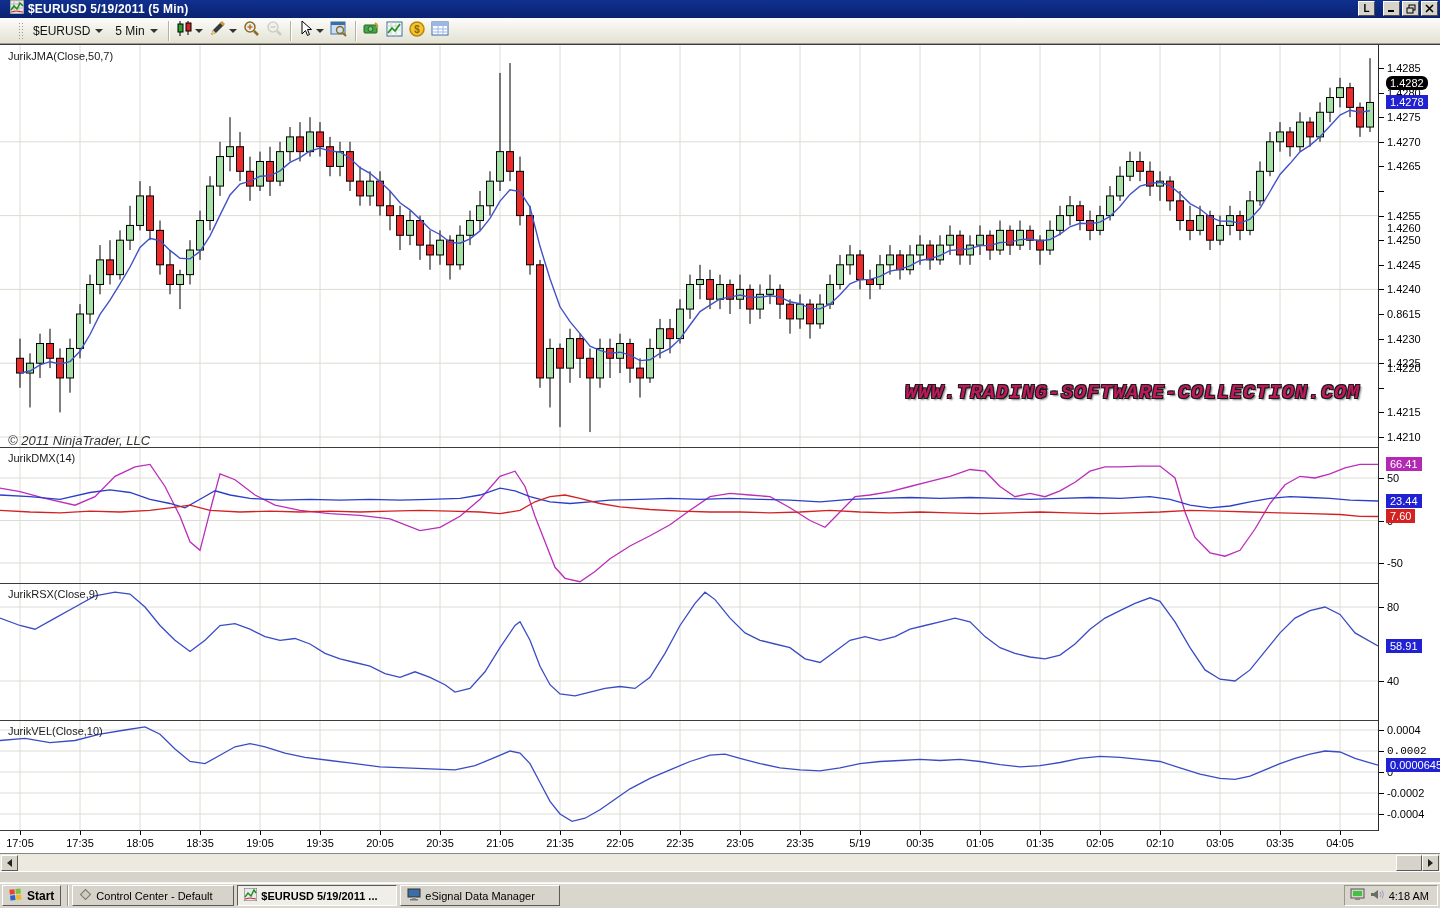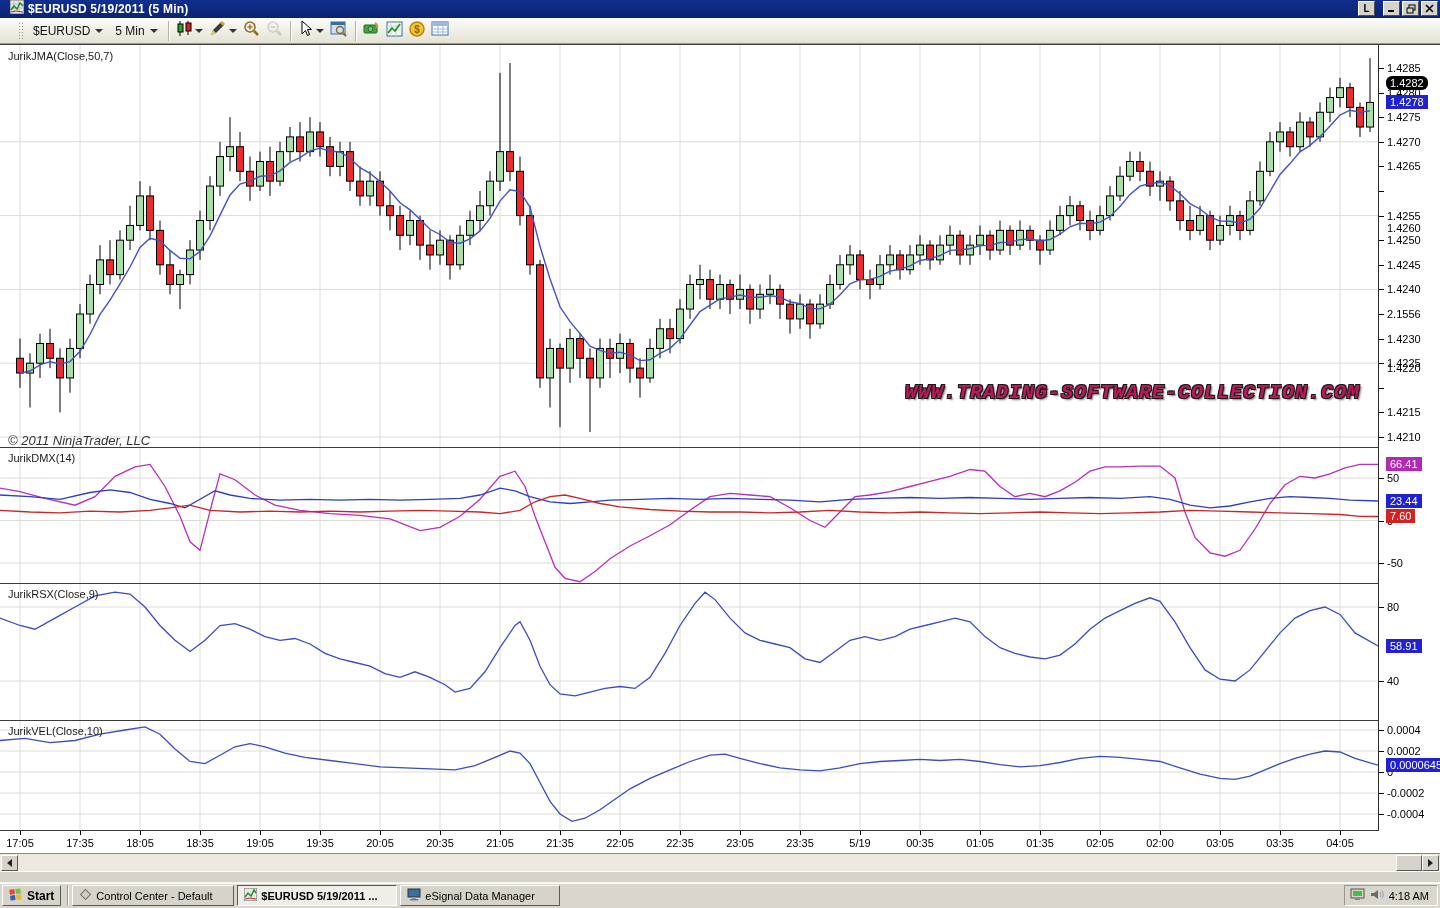--- a/index.html
+++ b/index.html
@@ -618,21 +618,21 @@
       <div class="axlbl" style="top: 146px; margin-top: 37px;">1.4260</div>
       <div class="axtick" style="top: 170.6px;"></div>
       <div class="axlbl" style="top: 170.6px;">1.4255</div>
       <div class="axtick" style="top: 195.2px;"></div>
       <div class="axlbl" style="top: 195.2px;">1.4250</div>
       <div class="axtick" style="top: 219.8px;"></div>
       <div class="axlbl" style="top: 219.8px;">1.4245</div>
       <div class="axtick" style="top: 244.4px;"></div>
       <div class="axlbl" style="top: 244.4px;">1.4240</div>
       <div class="axtick" style="top: 269px;"></div>
-      <div class="axlbl" style="top: 269px;">2.1556</div>
+      <div class="axlbl" style="top: 269px;">0.8615</div>
       <div class="axtick" style="top: 293.6px;"></div>
       <div class="axlbl" style="top: 293.6px;">1.4230</div>
       <div class="axtick" style="top: 318.2px;"></div>
       <div class="axlbl" style="top: 318.2px;">1.4225</div>
       <div class="axtick" style="top: 342.8px;"></div>
       <div class="axlbl" style="top: 323px;">1.4220</div>
       <div class="axtick" style="top: 367.4px;"></div>
       <div class="axlbl" style="top: 367.4px;">1.4215</div>
       <div class="axtick" style="top: 392px;"></div>
       <div class="axlbl" style="top: 392px;">1.4210</div>
@@ -648,21 +648,21 @@
       <div class="tag" style="top: 455.576px; background: rgb(33, 33, 212);"><span class="tag-arrow" style="border-right-color: rgb(33, 33, 212);"></span><span>23.44</span></div>
       <div class="tag" style="top: 471.479px; background: rgb(212, 33, 33);"><span class="tag-arrow" style="border-right-color: rgb(212, 33, 33);"></span><span>7.60</span></div>
       <div class="axtick" style="top: 562px;"></div>
       <div class="axlbl" style="top: 562px;">80</div>
       <div class="axtick" style="top: 636px;"></div>
       <div class="axlbl" style="top: 636px;">40</div>
       <div class="tag" style="top: 601.016px; background: rgb(33, 33, 212);"><span class="tag-arrow" style="border-right-color: rgb(33, 33, 212);"></span><span>58.91</span></div>
       <div class="axtick" style="top: 685px;"></div>
       <div class="axlbl" style="top: 685px;">0.0004</div>
       <div class="axtick" style="top: 706px;"></div>
-      <div class="axlbl" style="top: 706px;">0.0002</div>
+      <div class="axlbl" style="top: 706px; font-family: Liberation Mono, monospace;">0.0002</div>
       <div class="axtick" style="top: 727px;"></div>
       <div class="axlbl" style="top: 727px;">0</div>
       <div class="axtick" style="top: 748px;"></div>
       <div class="axlbl" style="top: 748px;">-0.0002</div>
       <div class="axtick" style="top: 769px;"></div>
       <div class="axlbl" style="top: 769px;">-0.0004</div>
       <div class="tag" style="top: 720.227px; background: rgb(33, 33, 212);"><span class="tag-arrow" style="border-right-color: rgb(33, 33, 212);"></span><span>0.0000645</span></div>
     </div>
 
   <div id="timeaxis">
@@ -698,21 +698,21 @@
       <div class="tlbl" style="left: 860px;">5/19</div>
       <div class="ttick" style="left: 920px;"></div>
       <div class="tlbl" style="left: 920px;">00:35</div>
       <div class="ttick" style="left: 980px;"></div>
       <div class="tlbl" style="left: 980px;">01:05</div>
       <div class="ttick" style="left: 1040px;"></div>
       <div class="tlbl" style="left: 1040px;">01:35</div>
       <div class="ttick" style="left: 1100px;"></div>
       <div class="tlbl" style="left: 1100px;">02:05</div>
       <div class="ttick" style="left: 1160px;"></div>
-      <div class="tlbl" style="left: 1160px;">02:00</div>
+      <div class="tlbl" style="left: 1160px;">02:10</div>
       <div class="ttick" style="left: 1220px;"></div>
       <div class="tlbl" style="left: 1220px;">03:05</div>
       <div class="ttick" style="left: 1280px;"></div>
       <div class="tlbl" style="left: 1280px;">03:35</div>
       <div class="ttick" style="left: 1340px;"></div>
       <div class="tlbl" style="left: 1340px;">04:05</div>
     </div>
 
   <div id="hscroll">
     <div class="sbtn" style="left:1px">

